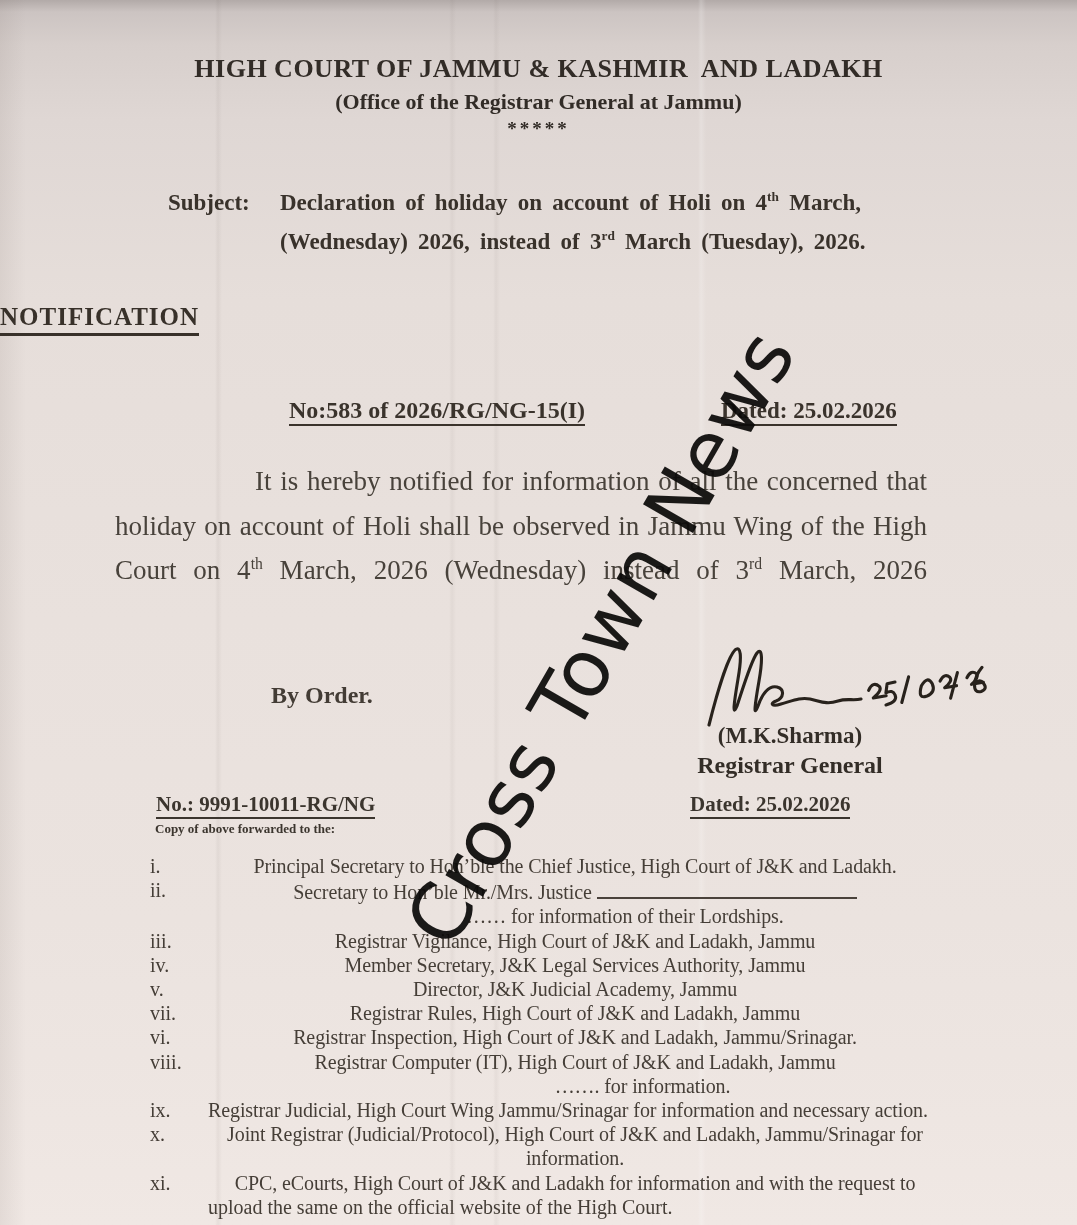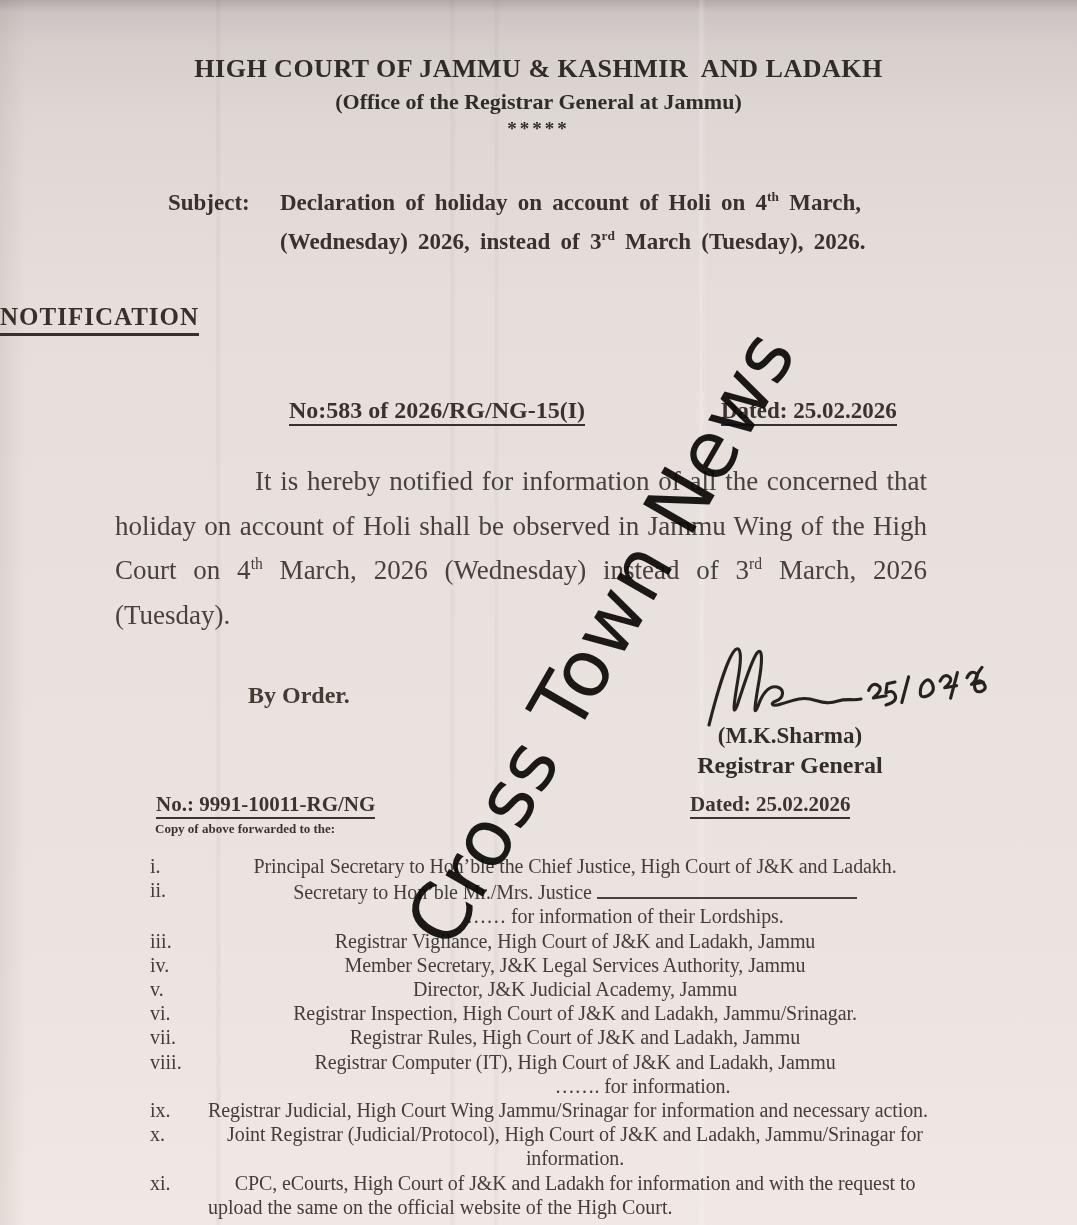--- a/index.html
+++ b/index.html
@@ -34,21 +34,21 @@
 
   .ref-no    { position:absolute; left:257px; top:397px; font-size:24px; font-weight:bold; color:#3a332c;margin-left:32px; }
   .ref-dated { position:absolute; left:721px; top:398px; font-size:23px; font-weight:bold; color:#3a332c; }
 
   .body-para { position:absolute; left:115px; top:459px; width:812px; font-size:27px; line-height:44.5px; color:#48423b; }
   .bl { display:block; text-align:justify; text-align-last:justify; }
   .bl.first { padding-left:140px; }
   .bl.last { text-align-last:left; }
   sup { font-size:0.58em; vertical-align:super; line-height:0; }
 
-  .by-order { position:absolute; left:248px; top:682px; font-size:24px; font-weight:bold; color:#433c35; }
+  .by-order { position:absolute; left:271px; top:682px; font-size:24px; font-weight:bold; color:#433c35; }
 
   .sig-svg   { position:absolute; left:697px; top:641px; }
   .sig-name  { position:absolute; left:690px; top:723px; width:200px; text-align:center; font-size:23px; font-weight:bold; color:#332d27; }
   .sig-title { position:absolute; left:671px; top:752px; width:238px; text-align:center; font-size:24px; font-weight:bold; color:#332d27; }
 
   .disp-no    { position:absolute; left:156px; top:792px; font-size:21px; font-weight:bold; color:#3b352e; }
   .disp-dated { position:absolute; left:690px; top:792px; font-size:21px; font-weight:bold; color:#3b352e; }
   .copy-heading { position:absolute; left:155px; top:821px; font-size:13px; font-weight:bold; color:#3b352e; }
 
   .copy-list { position:absolute; left:150px; top:854px; width:800px; font-size:20px; line-height:24.2px; color:#453e37; }
@@ -98,21 +98,20 @@
     <span class="u">No:583 of 2026/RG/NG-15(I)</span>
   </div>
   <div class="ref-dated">
     <span class="u">Dated: 25.02.2026</span>
   </div>
 
   <div class="body-para">
     <span class="bl first">It is hereby notified for information of all the concerned that</span>
     <span class="bl">holiday on account of Holi shall be observed in Jammu Wing of the High</span>
     <span class="bl"><span>Court on 4</span><sup>th</sup><span> March, 2026 (Wednesday) instead of 3</span><sup>rd</sup><span> March, 2026</span></span>
-    <span class="bl last">(Tuesday).</span>
   </div>
 
   <div class="by-order">By Order.</div>
 
   <svg class="sig-svg" width="292" height="94" viewBox="0 0 292 94">
     <title>25/02/26</title>
     <g fill="none" stroke="#28221c" stroke-width="3.1" stroke-linecap="round" stroke-linejoin="round">
       <path d="M12,84 C20,52 31,16 38,9 C44,4 45,15 41,38 C37,62 35,77 40,65 C46,47 54,20 60,12 C65,6 66,17 62,40 C58,63 56,78 61,65 C65,53 72,44 80,46 C88,48 87,57 79,60 C73,62 74,66 84,63 C95,60 103,56 113,58 C123,60 129,64 141,60 C150,57 156,60 164,58"></path>
       <g transform="rotate(-5 210 52)">
         <path d="M172,46 q5,-9 11,-3 q3,4 -7,11 l13,-1"></path>
@@ -155,26 +154,26 @@
     </div>
     <div class="li">
       <span class="n">iv.</span>
       <span class="t">Member Secretary, J&amp;K Legal Services Authority, Jammu</span>
     </div>
     <div class="li">
       <span class="n">v.</span>
       <span class="t">Director, J&amp;K Judicial Academy, Jammu</span>
     </div>
     <div class="li">
+      <span class="n">vii.</span>
+      <span class="t">Registrar Rules, High Court of J&amp;K and Ladakh, Jammu</span>
+    </div>
+    <div class="li">
       <span class="n">vi.</span>
       <span class="t">Registrar Inspection, High Court of J&amp;K and Ladakh, Jammu/Srinagar.</span>
-    </div>
-    <div class="li">
-      <span class="n">vii.</span>
-      <span class="t">Registrar Rules, High Court of J&amp;K and Ladakh, Jammu</span>
     </div>
     <div class="li">
       <span class="n">viii.</span>
       <span class="t">
         <span>Registrar Computer (IT), High Court of J&amp;K and Ladakh, Jammu</span>
         <span class="cont ind135">……. for information.</span>
       </span>
     </div>
     <div class="li">
       <span class="n">ix.</span>

